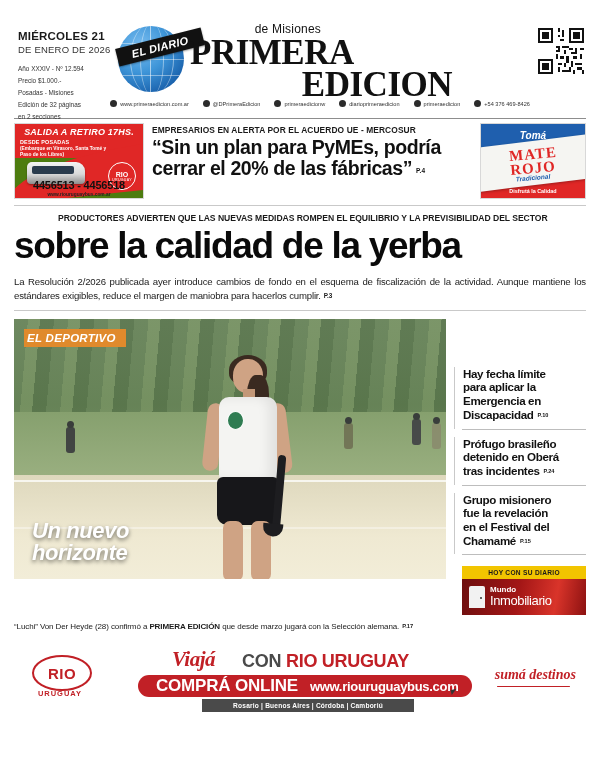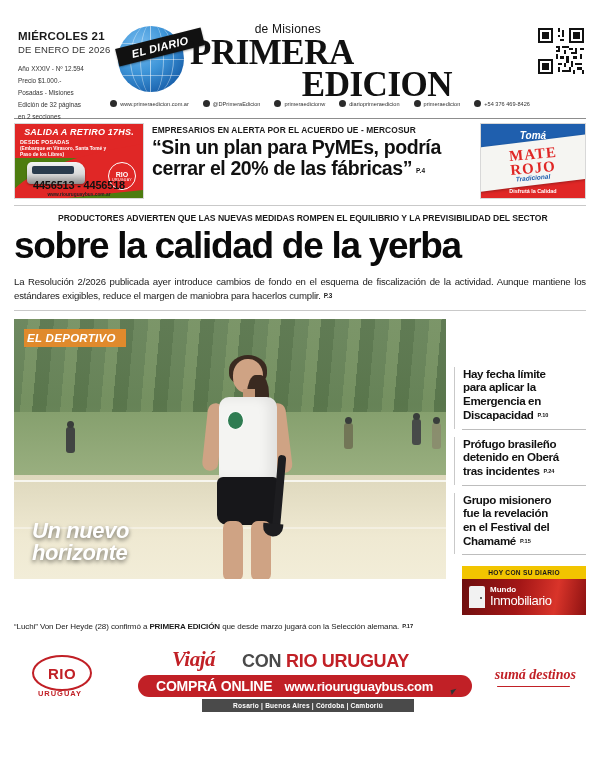--- a/index.html
+++ b/index.html
@@ -158,21 +158,21 @@
     border-radius:50%;display:flex;align-items:center;justify-content:center;}
   .ba-ring b{color:#c12026;font-weight:800;font-size:15px;letter-spacing:.5px;}
   .ba-sub{position:absolute;left:0;top:38px;width:56px;text-align:center;color:#c12026;
     font-weight:800;font-size:7.5px;letter-spacing:1px;}
   .ba-viaja{position:absolute;left:158px;top:8px;color:#c12026;font-style:italic;font-weight:800;
     font-size:21px;font-family:"Liberation Serif",serif;letter-spacing:-.5px;}
   .ba-con{position:absolute;left:228px;top:12px;color:#4a4a4a;font-weight:700;font-size:18px;letter-spacing:-.2px;}
   .ba-rio{position:absolute;left:272px;top:12px;color:#c12026;font-weight:800;font-size:18px;letter-spacing:-.3px;}
   .ba-pill{position:absolute;left:124px;top:36px;width:334px;height:22px;background:#c12026;
     border-radius:11px;display:flex;align-items:center;gap:12px;padding-left:18px;box-sizing:border-box;}
-  .ba-pill .p1{color:#fff;font-weight:800;font-size:14px;letter-spacing:-.2px;text-align:center;}
+  .ba-pill .p1{color:#fff;font-weight:800;font-size:17px;letter-spacing:-.2px;text-align:center;}
   .ba-pill .p2{color:#fff;font-weight:800;font-size:13px;letter-spacing:-.3px;}
   .ba-cursor{position:absolute;left:437px;top:50px;width:0;height:0;border-left:6px solid #333;
     border-bottom:5px solid transparent;border-right:3px solid transparent;transform:rotate(-14deg);}
   .ba-cities{position:absolute;left:188px;top:60px;width:212px;height:13px;background:#4a4a4a;
     display:flex;align-items:center;justify-content:center;}
   .ba-cities span{color:#fff;font-size:6.6px;font-weight:700;letter-spacing:.2px;}
   .ba-suma{position:absolute;right:10px;top:28px;color:#c12026;font-style:italic;font-weight:700;
     font-size:14px;font-family:"Liberation Serif",serif;}
   .ba-suma:after{content:"";position:absolute;left:2px;bottom:-4px;right:6px;height:1.4px;background:#c12026;border-radius:2px;}
 </style>

